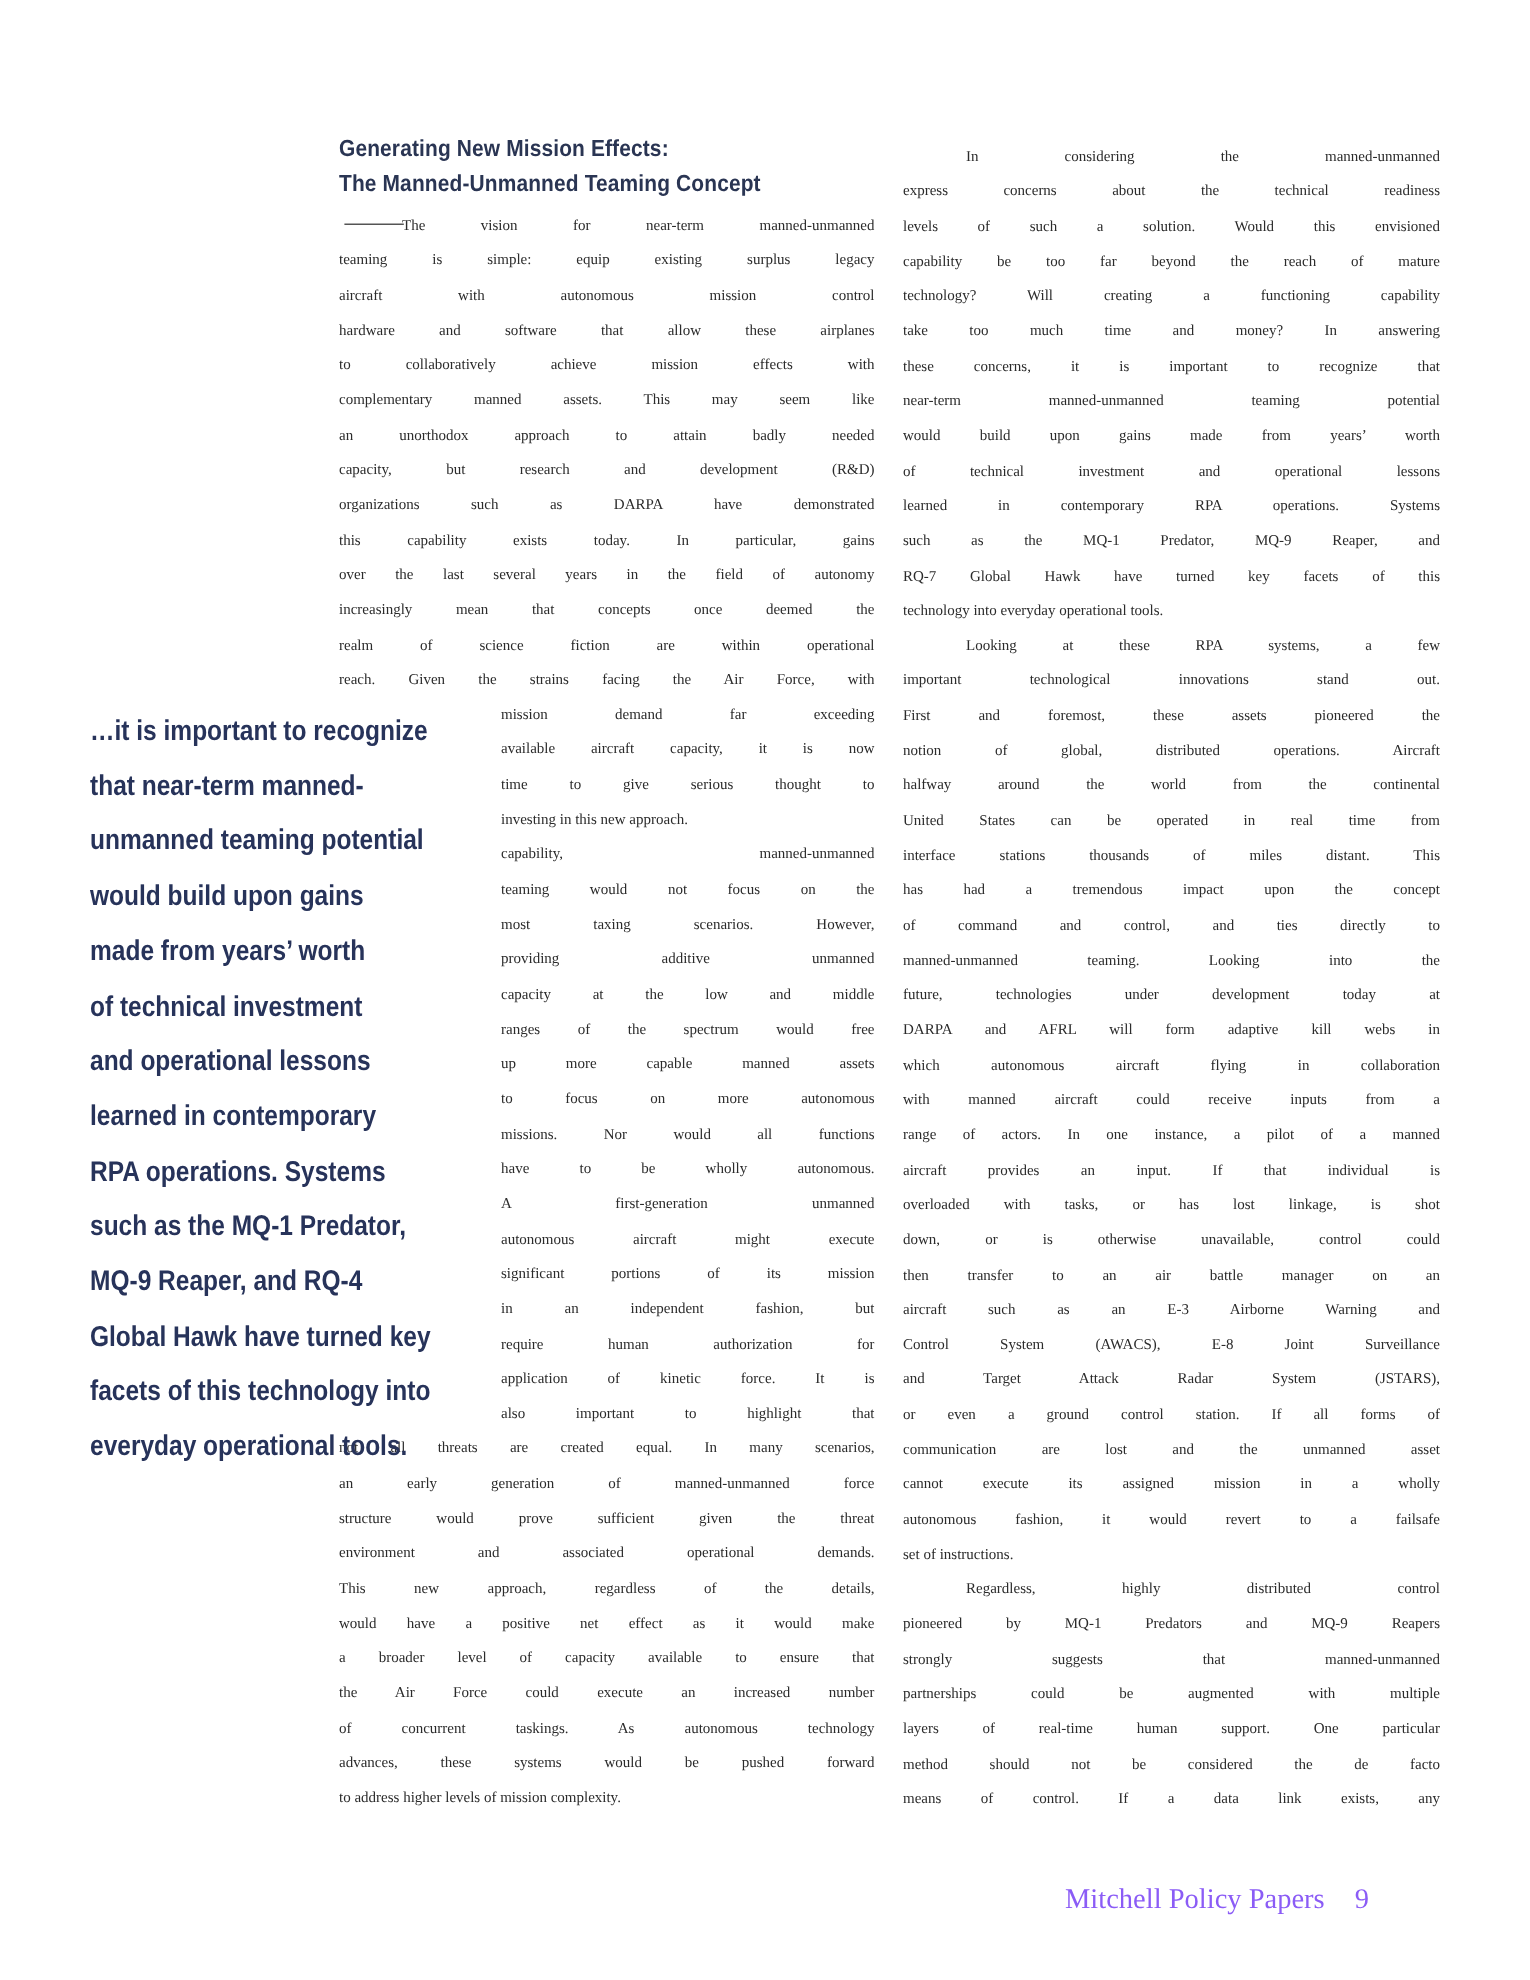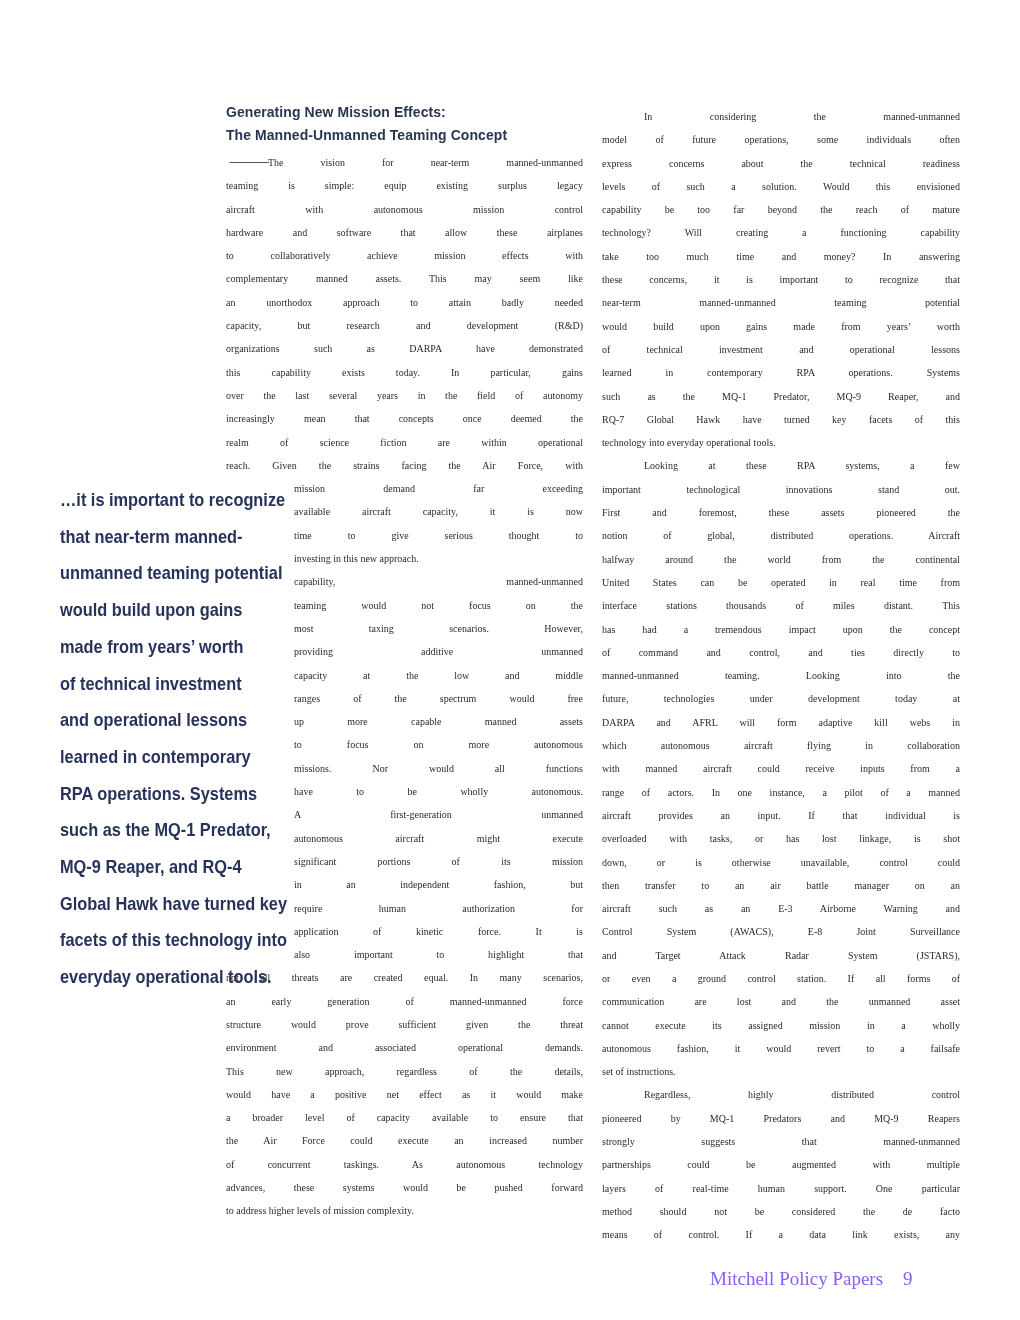--- a/index.html
+++ b/index.html
@@ -1,38 +1,38 @@
 <!DOCTYPE html>
 <html><head>
 <meta charset="utf-8">
 <style>
   html, body { margin: 0; padding: 0; background: #ffffff; }
   body { width: 1020px; height: 1320px; position: relative; overflow: hidden; }
-  .page { position: absolute; left: 0; top: 12px; width: 1020px; height: 959px; background: #fff; }
+  .page { position: absolute; left: 0; top: 0; width: 1020px; height: 959px; background: #fff; }
   .heading {
     position: absolute; left: 226px; top: 88px; width: 360px;
     font-family: "Liberation Sans", "DejaVu Sans", sans-serif;
     font-weight: bold; font-size: 15.5px; line-height: 23px;
     color: #2a3553; letter-spacing: 0.1px;
     transform: scaleX(0.9); transform-origin: left top;
   }
   .heading .rule {
     display: inline-block; width: 44px; border-bottom: 1px solid #555;
     margin-left: 4px; vertical-align: baseline; height: 0;
   }
   .col { position: absolute; font-family: "Liberation Serif", "DejaVu Serif", serif;
     font-size: 10px; color: #2b2b2b; }
   .ln {
     height: 23.3px; line-height: 23.3px; white-space: nowrap; overflow: hidden;
     text-align: justify; text-align-last: justify;
   }
   .ln.last { text-align-last: left; }
   .ln.indent { padding-left: 42px; }
   .col-left { left: 226px; top: 139px; width: 357px; }
-  .col-left .narrow { margin-left: 68px; }
+  .col-left .narrow { margin-left: 108px; }
   .col-right { left: 602px; top: 93px; width: 358px; }
   .pullquote {
     position: absolute; left: 60px; top: 470px; width: 270px;
     font-family: "Liberation Sans", "DejaVu Sans", sans-serif;
     font-weight: bold; font-size: 19px; line-height: 36.7px; color: #27335a;
     transform: scaleX(0.86); transform-origin: left top;
   }
   .pullquote .pl { white-space: nowrap; }
   .footer {
     position: absolute; left: 710px; top: 1256px;
@@ -118,21 +118,20 @@
     <div class="pl">RPA operations. Systems</div>
     <div class="pl">such as the MQ-1 Predator,</div>
     <div class="pl">MQ-9 Reaper, and RQ-4</div>
     <div class="pl">Global Hawk have turned key</div>
     <div class="pl">facets of this technology into</div>
     <div class="pl">everyday operational tools.</div>
   </div>
 
   <div class="col col-right">
     <div class="ln indent">In considering the manned-unmanned</div>
-    <div class="ln">model of future operations, some individuals often</div>
     <div class="ln">express concerns about the technical readiness</div>
     <div class="ln">levels of such a solution. Would this envisioned</div>
     <div class="ln">capability be too far beyond the reach of mature</div>
     <div class="ln">technology? Will creating a functioning capability</div>
     <div class="ln">take too much time and money? In answering</div>
     <div class="ln">these concerns, it is important to recognize that</div>
     <div class="ln">near-term manned-unmanned teaming potential</div>
     <div class="ln">would build upon gains made from years’ worth</div>
     <div class="ln">of technical investment and operational lessons</div>
     <div class="ln">learned in contemporary RPA operations. Systems</div>

